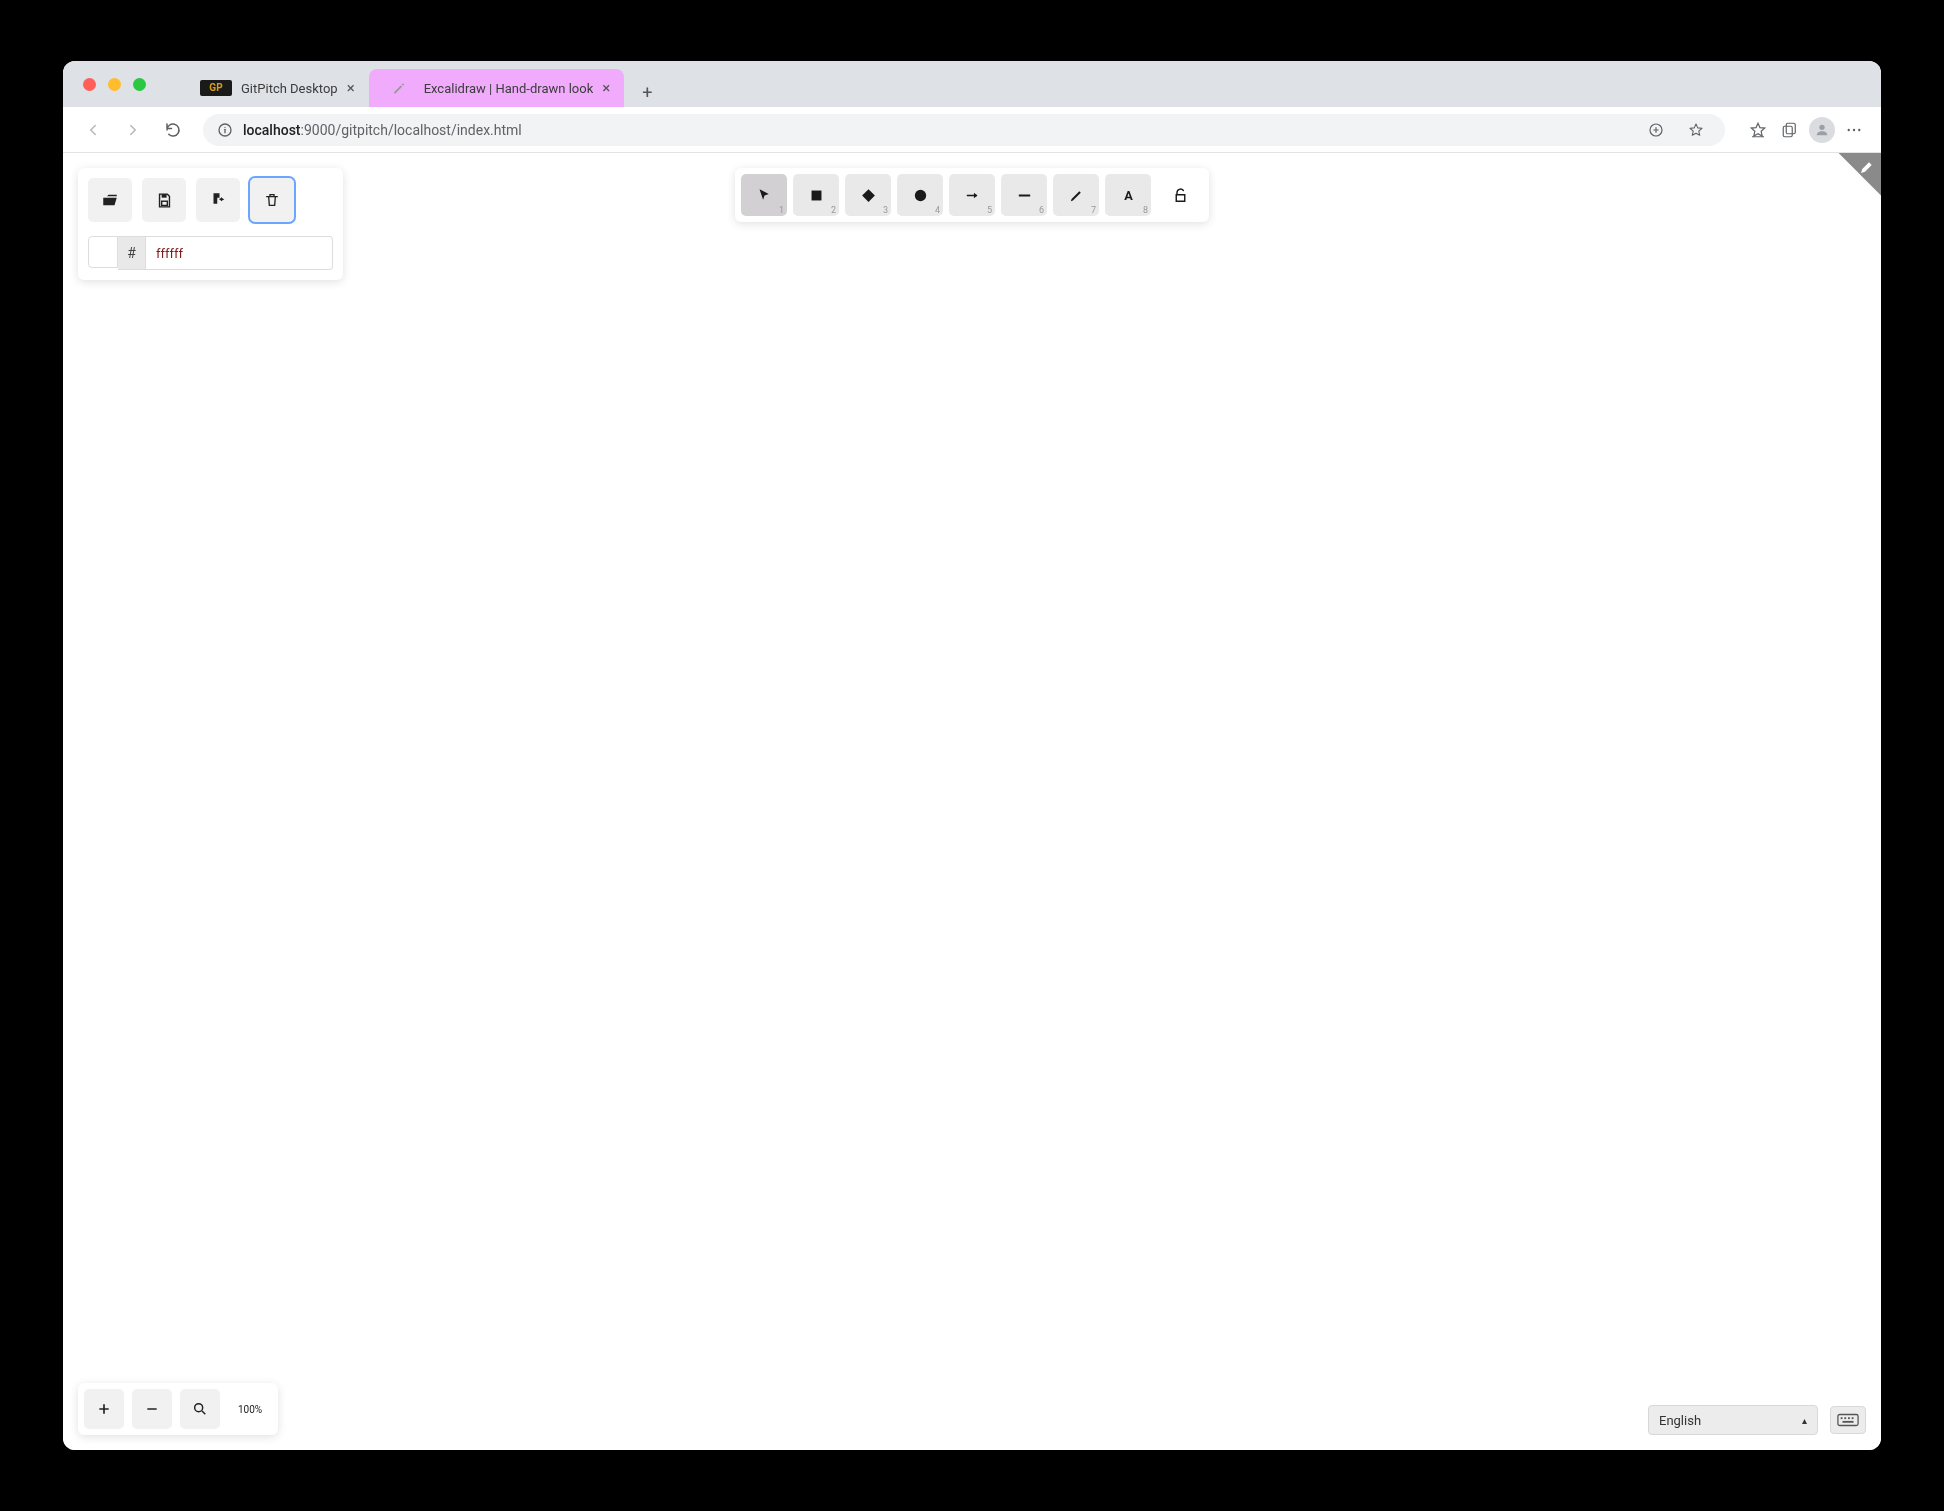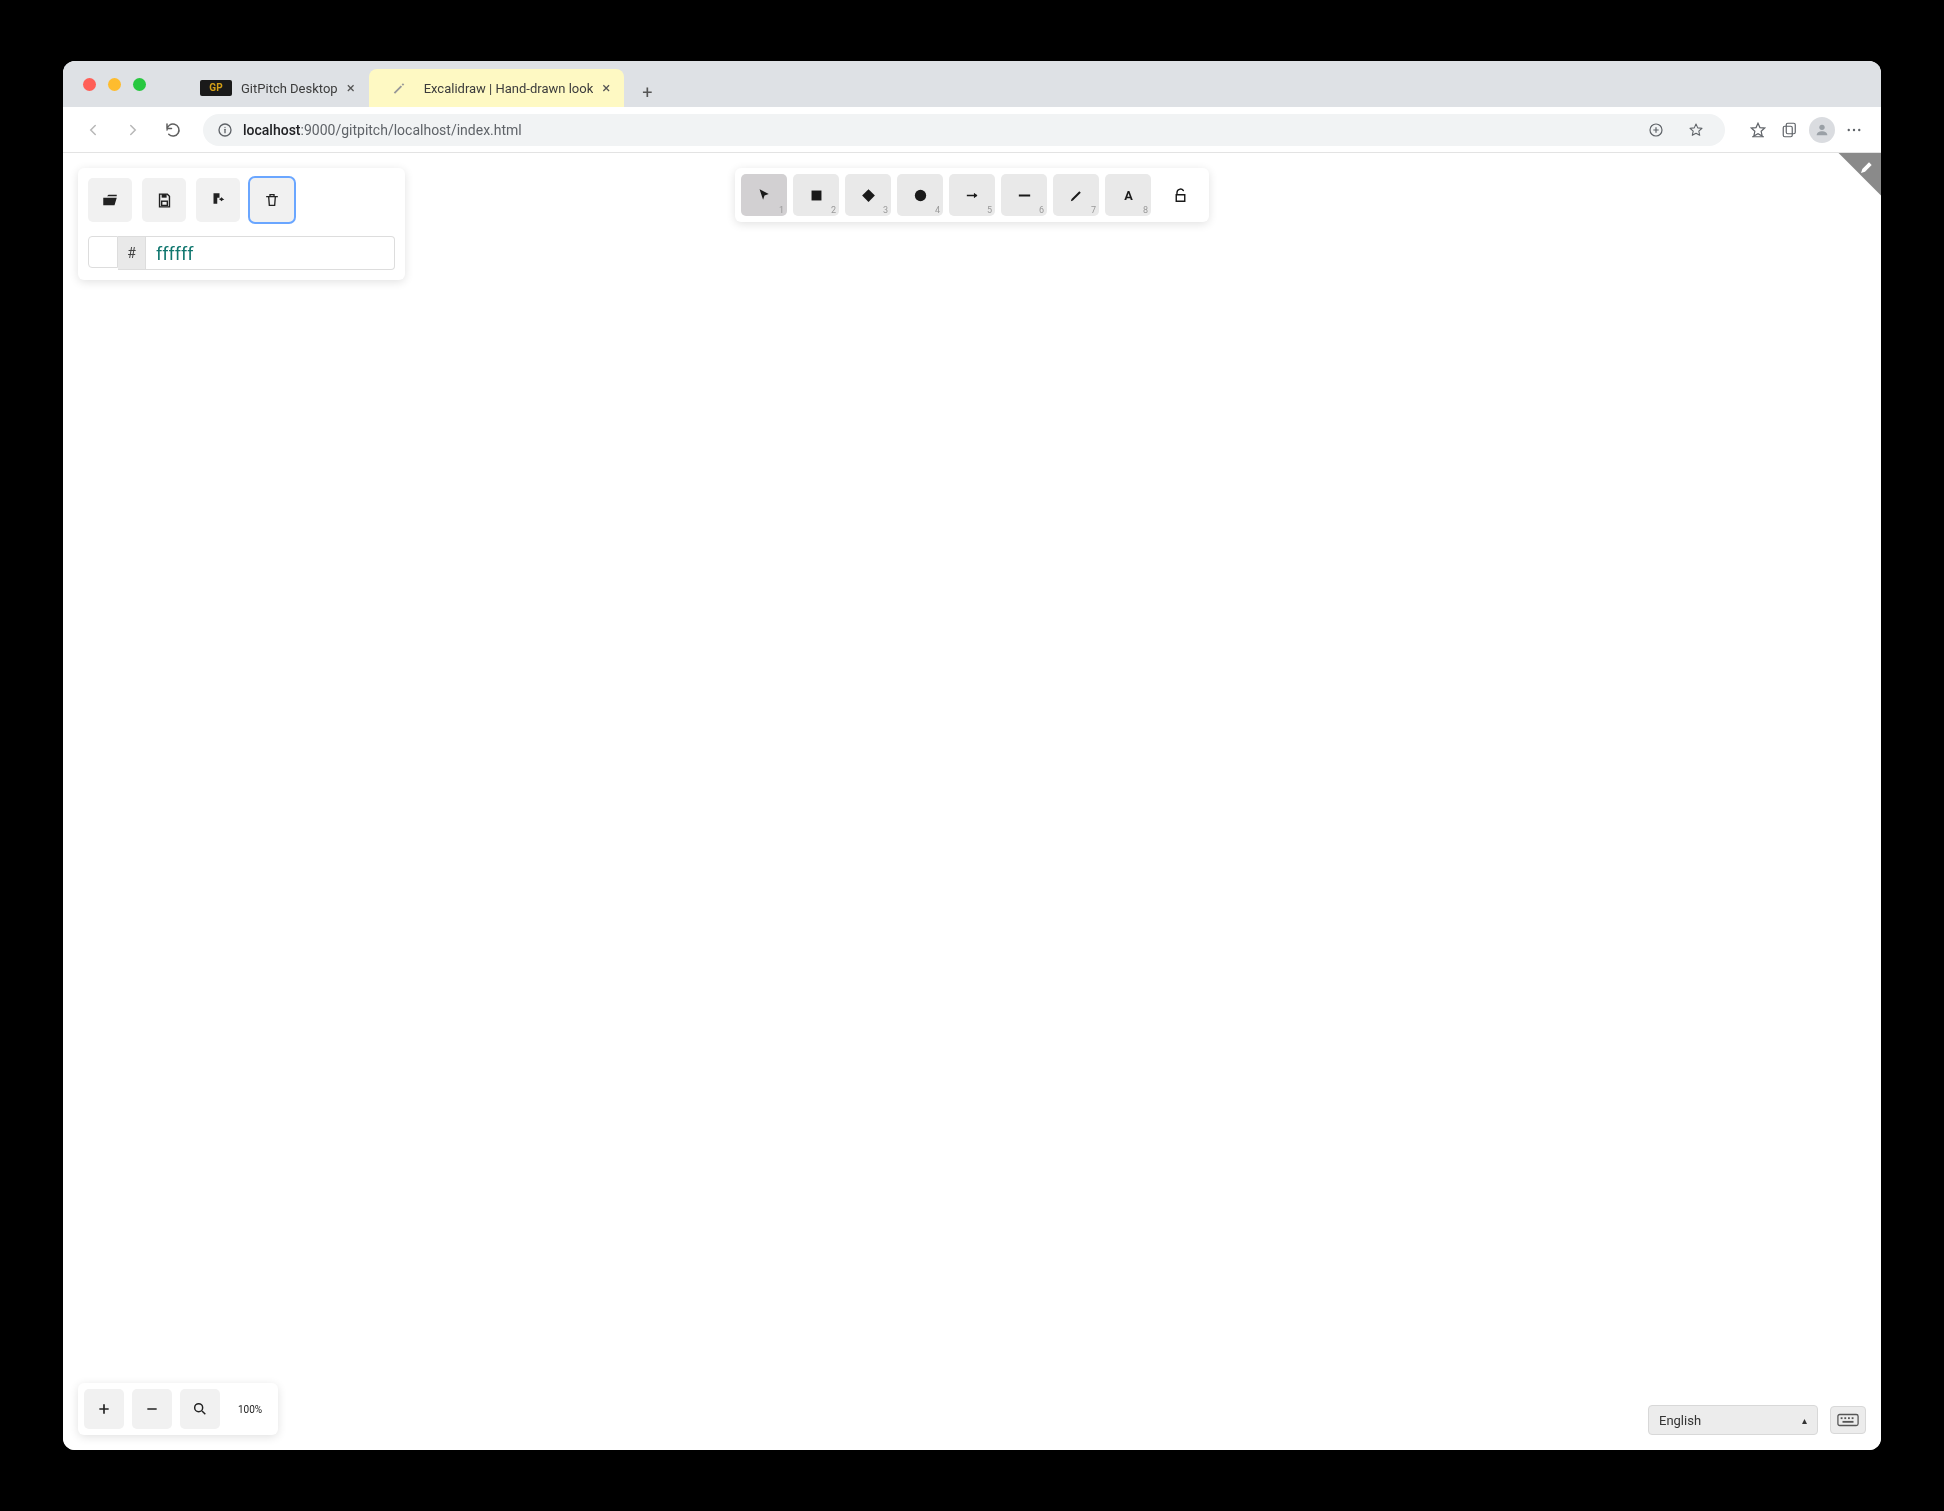--- a/index.html
+++ b/index.html
@@ -8,21 +8,21 @@
 
 
 .chrome-top { background:#dee1e5; height:46px; display:flex; align-items:center; position:relative; }
 .traffic { display:flex; gap:12px; padding:0 20px; }
 .traffic .dot { width:13px; height:13px; border-radius:50%; }
 .dot.red{background:#ff5f57;} .dot.yellow{background:#febc2e;} .dot.green{background:#28c840;}
 
 .tabs { display:flex; align-items:flex-end; height:100%; margin-left:20px; }
 .tab { height:38px; display:flex; align-items:center; gap:9px; padding:0 14px; font-size:13px; color:#3c3c3c; border-radius:8px 8px 0 0; max-width:290px; position:relative; }
 .tab.inactive { background:transparent; }
-.tab.active { background:#fef9c3; }
+.tab.active { background:#f0abfc; }
 .tab .favicon { width:32px; height:16px; display:flex; align-items:center; justify-content:center; font-size:10px; }
 .fav-gp { background:#1a1a1a; color:#d4a017; font-weight:700; border-radius:2px; font-size:8px; line-height:16px; text-align:center; }
 .fav-ex { color:#888; }
 .tab .label { white-space:nowrap; overflow:hidden; text-overflow:ellipsis; flex:1; }
 .tab .close { color:#555; font-size:15px; line-height:1; cursor:pointer; }
 .newtab { width:30px; height:30px; display:flex; align-items:center; justify-content:center; color:#555; font-size:18px; margin-left:8px; cursor:pointer; }
 
 
 .chrome-addr { height:46px; background:#fff; border-bottom:1px solid #e3e3e3; display:flex; align-items:center; padding:0 12px; gap:4px; }
 .nav-btn { width:36px; height:36px; display:flex; align-items:center; justify-content:center; color:#5f5f5f; border-radius:50%; cursor:pointer; }
@@ -41,21 +41,21 @@
 .canvas-area { position:relative; width:100%; height:calc(100% - 92px); background:#fff; }
 
 
 .panel-tl { position:absolute; top:15px; left:15px; background:#fff; border-radius:6px; box-shadow:0 2px 10px rgba(0,0,0,.12); padding:10px; }
 .tl-row1 { display:flex; gap:10px; }
 .tool-btn { width:44px; height:44px; background:#f1f1f1; border-radius:5px; display:flex; align-items:center; justify-content:center; color:#222; cursor:pointer; }
 .tool-btn.focused { background:#f1f1f1; outline:2px solid #6aa6ff; outline-offset:0; }
 .tl-row2 { display:flex; gap:0; margin-top:14px; align-items:stretch; height:34px; }
 .color-swatch { width:30px; height:32px; border:1px solid #ddd; border-radius:4px 0 0 4px; background:#fff; }
 .hash { width:28px; background:#e9e9e9; border:1px solid #ddd; border-left:none; display:flex; align-items:center; justify-content:center; font-size:14px; color:#444; }
-.color-input { flex:1; min-width:140px; border:1px solid #ddd; border-left:none; border-radius:0 4px 4px 0; padding:0 10px; font-size:18px; color:#0f766e; outline:none; }
+.color-input { flex:1; min-width:140px; border:1px solid #ddd; border-left:none; border-radius:0 4px 4px 0; padding:0 10px; font-size:13px; color:#7f1d1d; outline:none; }
 
 
 .toolbar-c { position:absolute; top:15px; left:50%; transform:translateX(-50%); background:#fff; border-radius:6px; box-shadow:0 2px 10px rgba(0,0,0,.12); padding:6px; display:flex; gap:6px; }
 .tb-btn { width:46px; height:42px; border-radius:5px; display:flex; align-items:center; justify-content:center; position:relative; cursor:pointer; color:#1a1a1a; }
 .tb-btn.bg { background:#e9e9e9; }
 .tb-btn.selected { background:#d2d0d2; }
 .tb-btn .num { position:absolute; right:3px; bottom:1px; font-size:9px; color:#999; }
 .tb-btn svg { width:17px; height:17px; }
 
 

